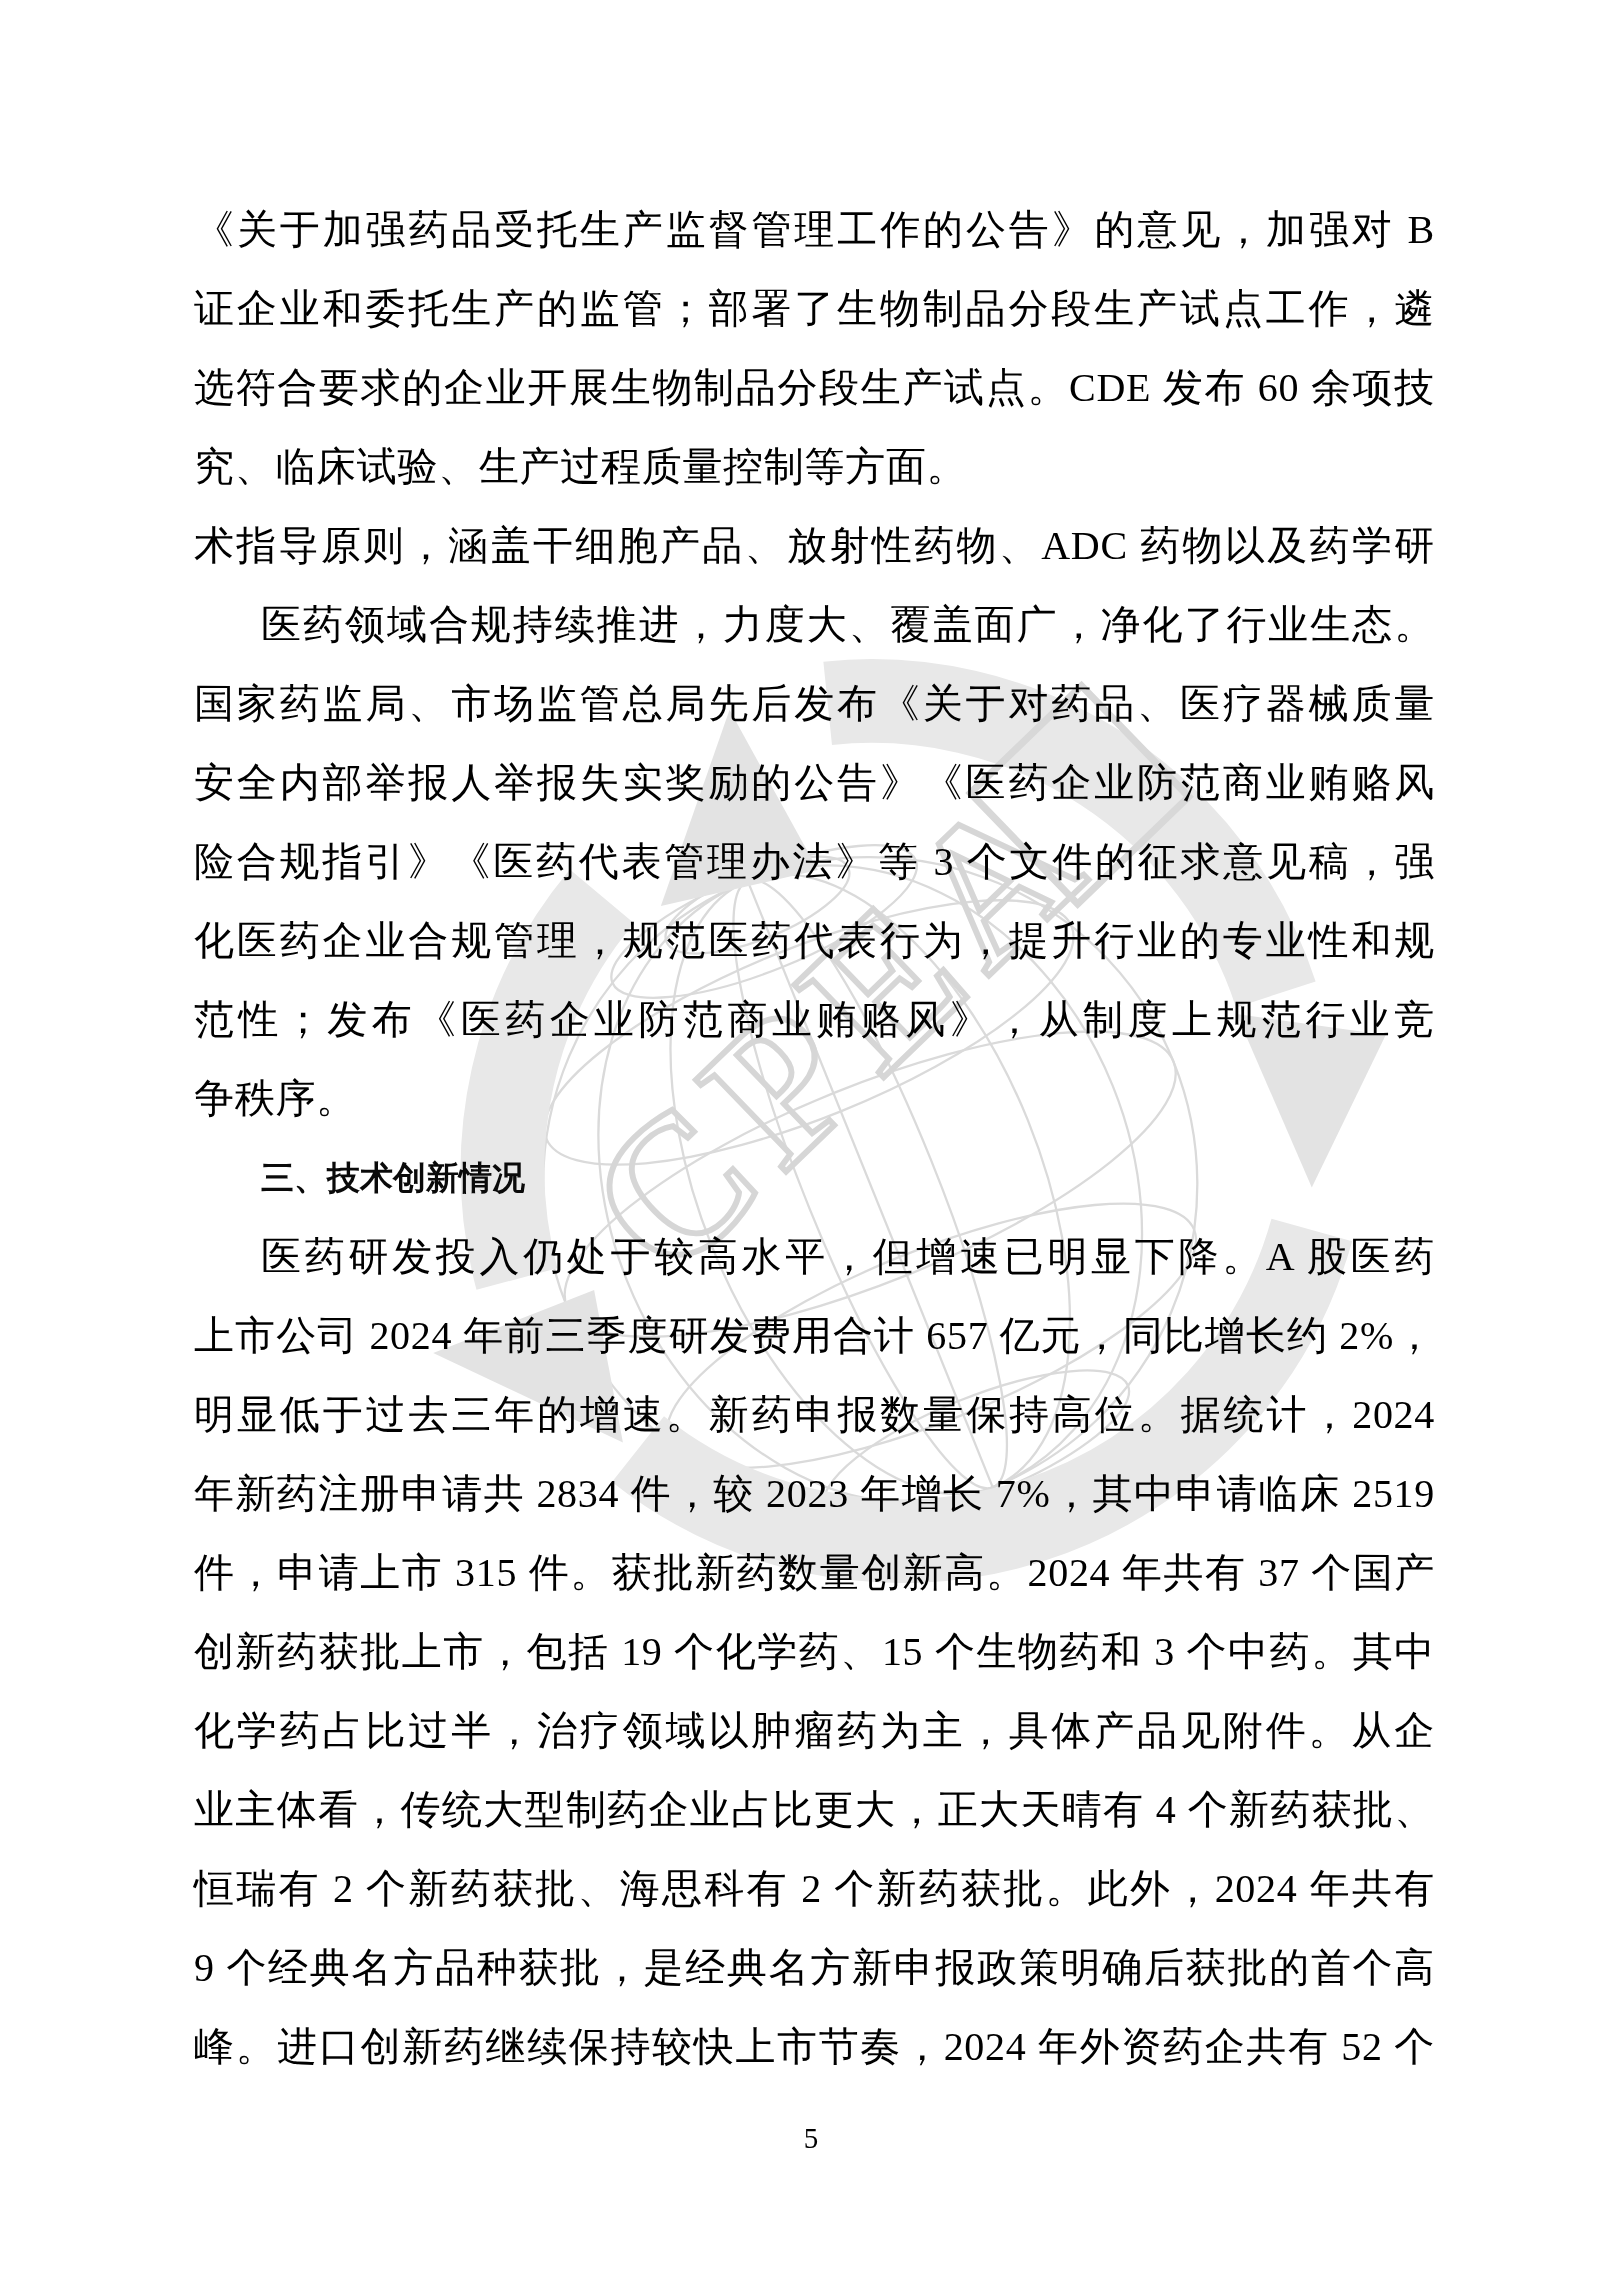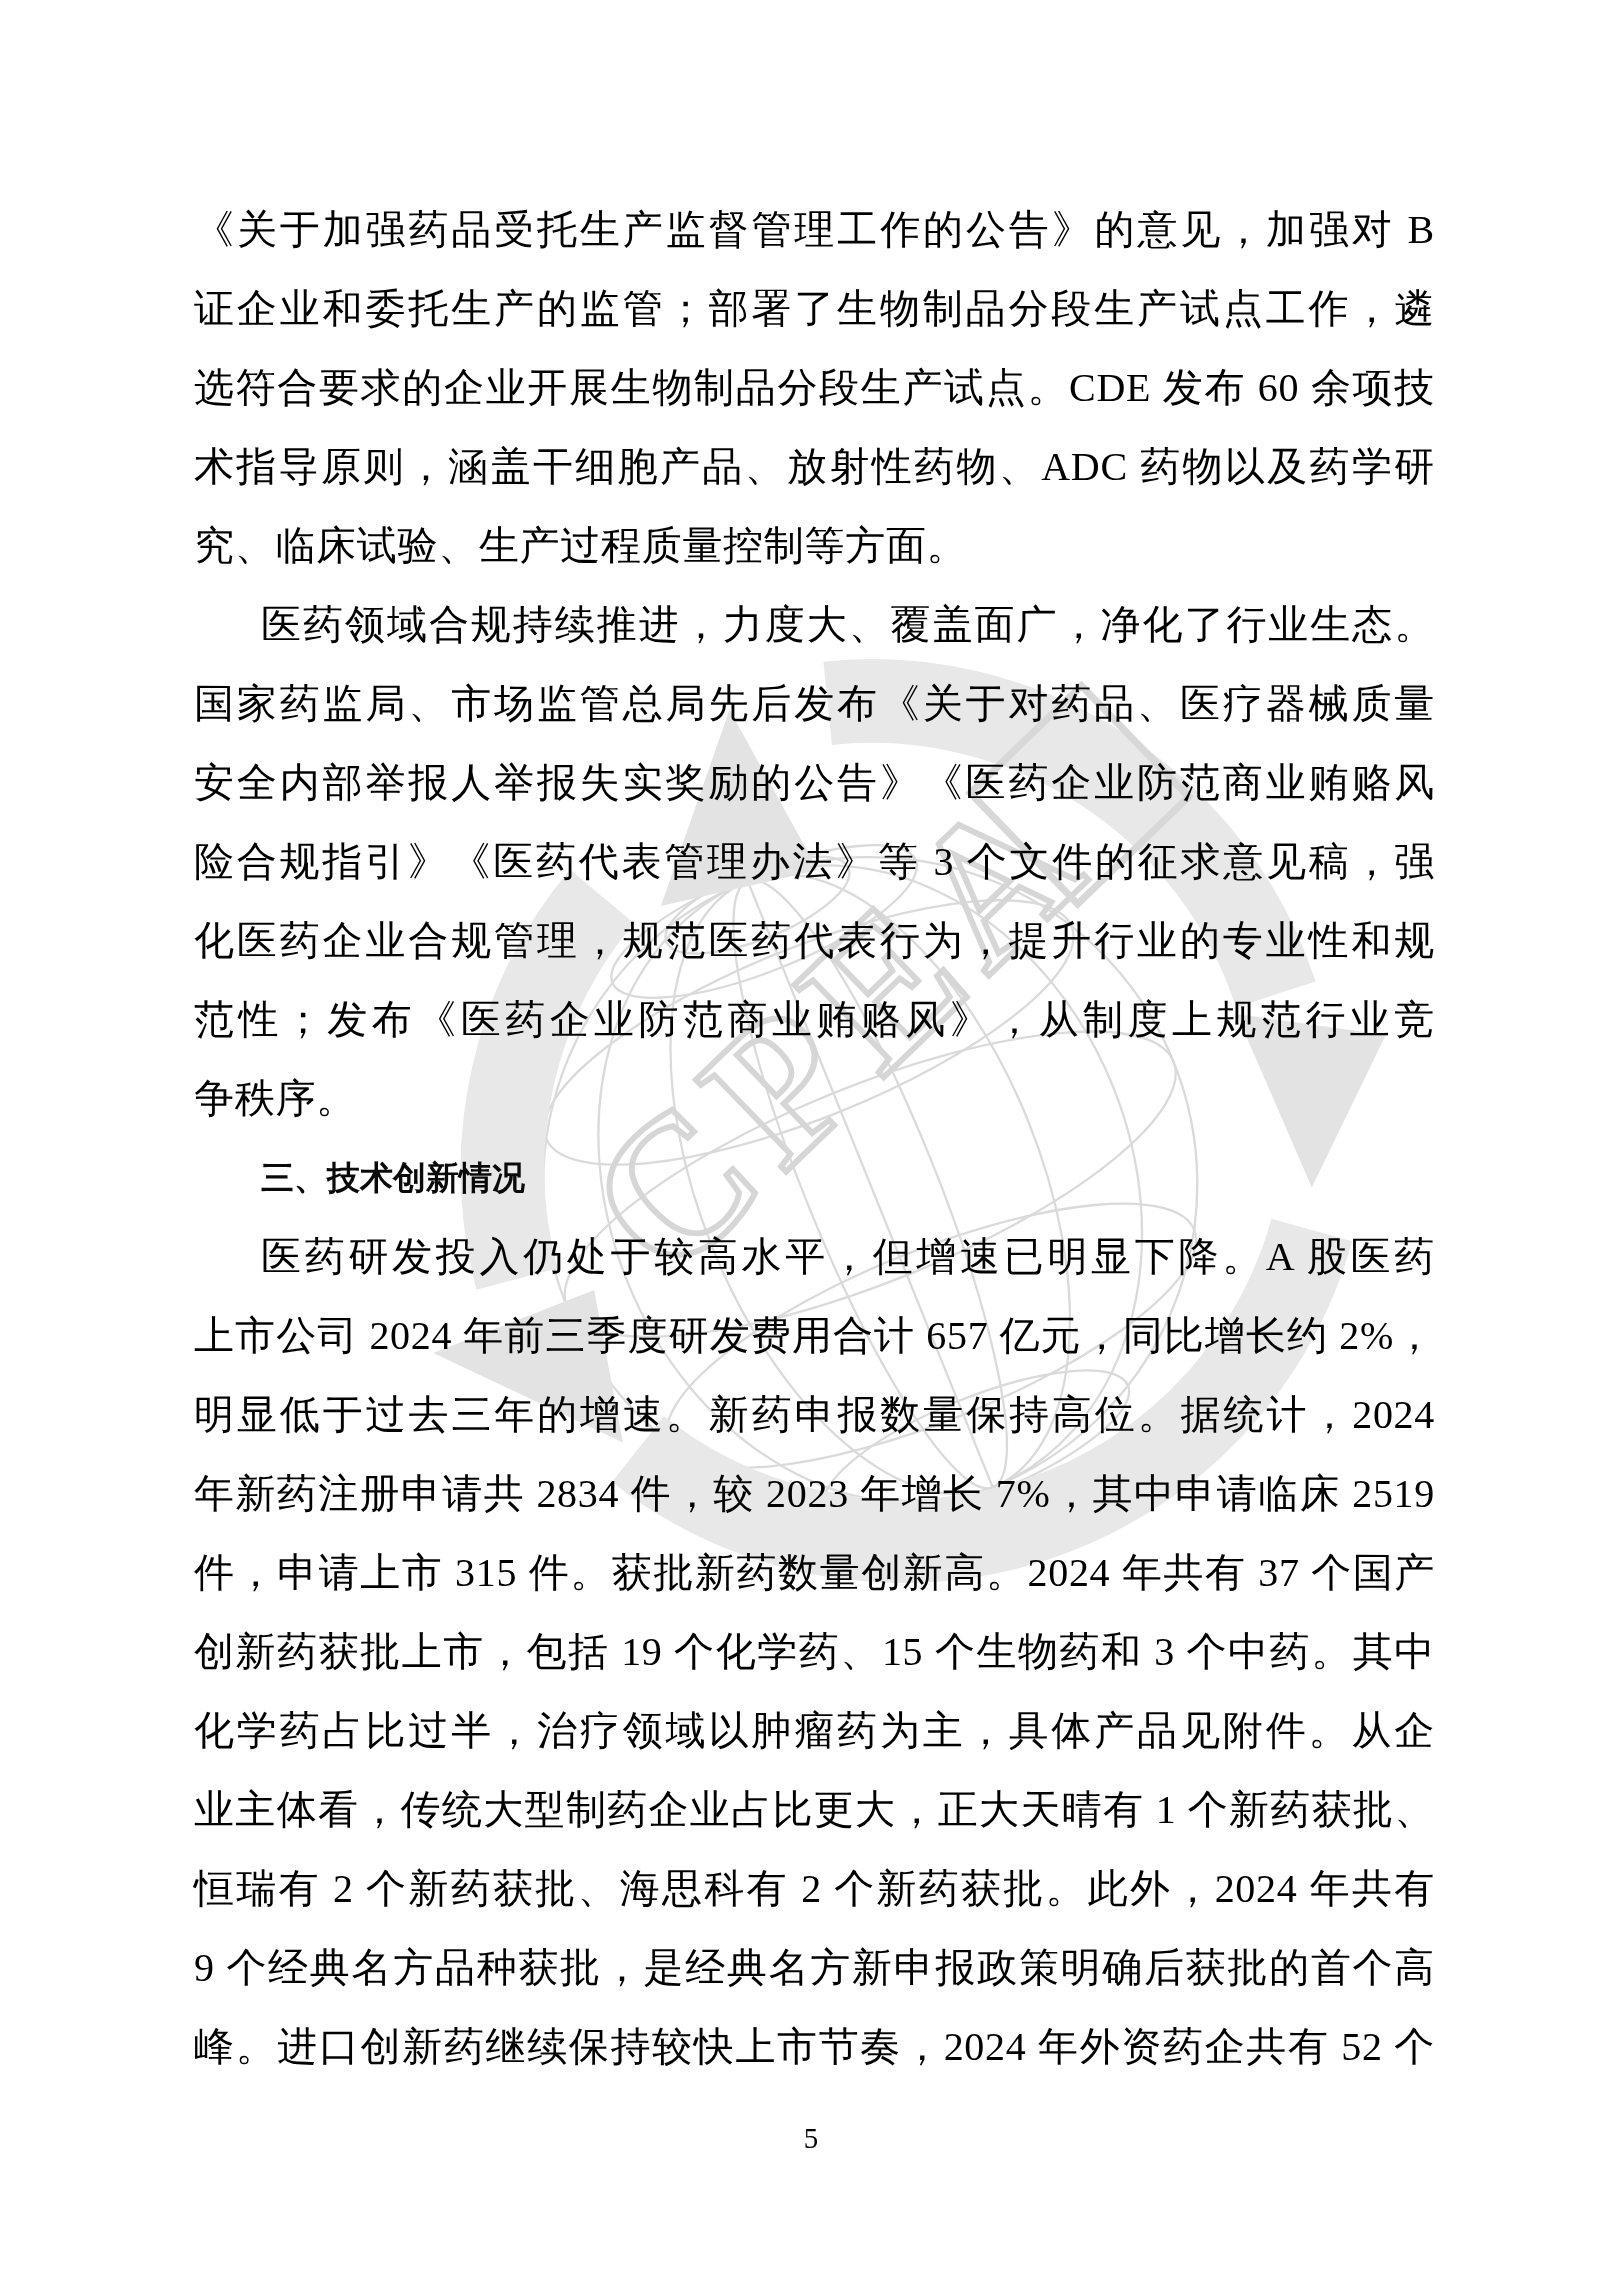--- a/index.html
+++ b/index.html
@@ -107,42 +107,42 @@
 
     <text transform="translate(1305,1595) rotate(-44)" text-anchor="middle" dominant-baseline="middle" font-family="Liberation Serif, DejaVu Serif, serif" font-weight="bold" font-size="300" letter-spacing="26" fill="none" stroke="#d6d6d6" stroke-width="9">CPEA</text>
     <rect x="-118" y="-118" width="236" height="236" transform="translate(1650,1215) rotate(-44)" fill="none" stroke="#d8d8d8" stroke-width="11"></rect>
   </svg>
 
   <main class="text-block">
     <section>
         <div class="line">《关于加强药品受托生产监督管理工作的公告》的意见，加强对 B</div>
         <div class="line">证企业和委托生产的监管；部署了生物制品分段生产试点工作，遴</div>
         <div class="line">选符合要求的企业开展生物制品分段生产试点。CDE 发布 60 余项技</div>
+        <div class="line last">究、临床试验、生产过程质量控制等方面。</div>
         <div class="line">术指导原则，涵盖干细胞产品、放射性药物、ADC 药物以及药学研</div>
-        <div class="line last">究、临床试验、生产过程质量控制等方面。</div>
       </section>
     <section>
         <div class="line indent">医药领域合规持续推进，力度大、覆盖面广，净化了行业生态。</div>
         <div class="line">国家药监局、市场监管总局先后发布《关于对药品、医疗器械质量</div>
         <div class="line">安全内部举报人举报失实奖励的公告》《医药企业防范商业贿赂风</div>
         <div class="line">险合规指引》《医药代表管理办法》等 3 个文件的征求意见稿，强</div>
         <div class="line">化医药企业合规管理，规范医药代表行为，提升行业的专业性和规</div>
         <div class="line">范性；发布《医药企业防范商业贿赂风》，从制度上规范行业竞</div>
         <div class="line last">争秩序。</div>
       </section>
     <h2 class="section-heading">三、技术创新情况</h2>
     <section>
         <div class="line indent">医药研发投入仍处于较高水平，但增速已明显下降。A 股医药</div>
         <div class="line">上市公司 2024 年前三季度研发费用合计 657 亿元，同比增长约 2%，</div>
         <div class="line">明显低于过去三年的增速。新药申报数量保持高位。据统计，2024</div>
         <div class="line">年新药注册申请共 2834 件，较 2023 年增长 7%，其中申请临床 2519</div>
         <div class="line">件，申请上市 315 件。获批新药数量创新高。2024 年共有 37 个国产</div>
         <div class="line">创新药获批上市，包括 19 个化学药、15 个生物药和 3 个中药。其中</div>
         <div class="line">化学药占比过半，治疗领域以肿瘤药为主，具体产品见附件。从企</div>
-        <div class="line">业主体看，传统大型制药企业占比更大，正大天晴有 1 个新药获批、</div>
+        <div class="line">业主体看，传统大型制药企业占比更大，正大天晴有 4 个新药获批、</div>
         <div class="line">恒瑞有 2 个新药获批、海思科有 2 个新药获批。此外，2024 年共有</div>
         <div class="line">9 个经典名方品种获批，是经典名方新申报政策明确后获批的首个高</div>
         <div class="line">峰。进口创新药继续保持较快上市节奏，2024 年外资药企共有 52 个</div>
       </section>
   </main>
 
   <footer class="page-footer">
     <span class="page-number">5</span>
   </footer>
 

